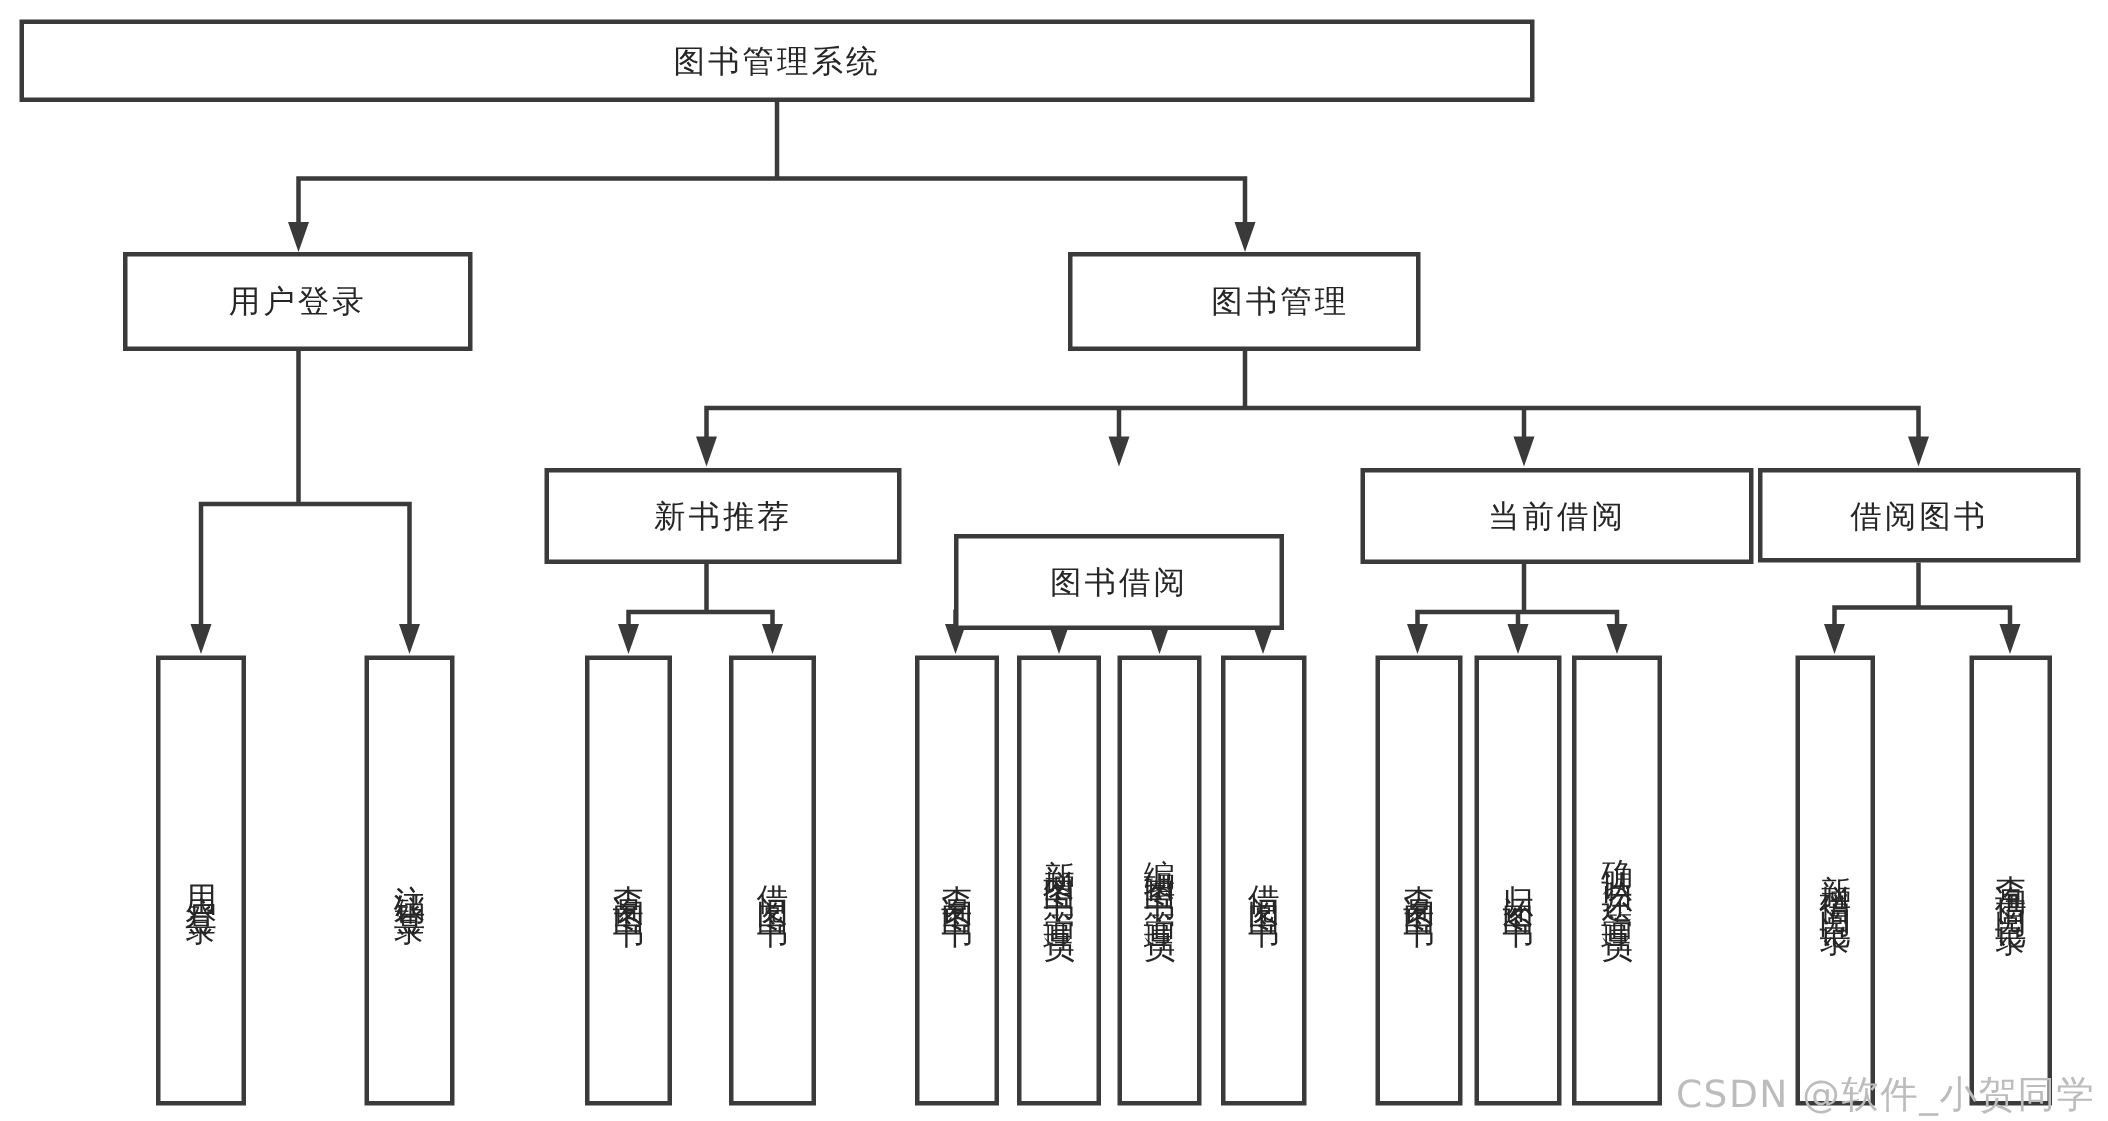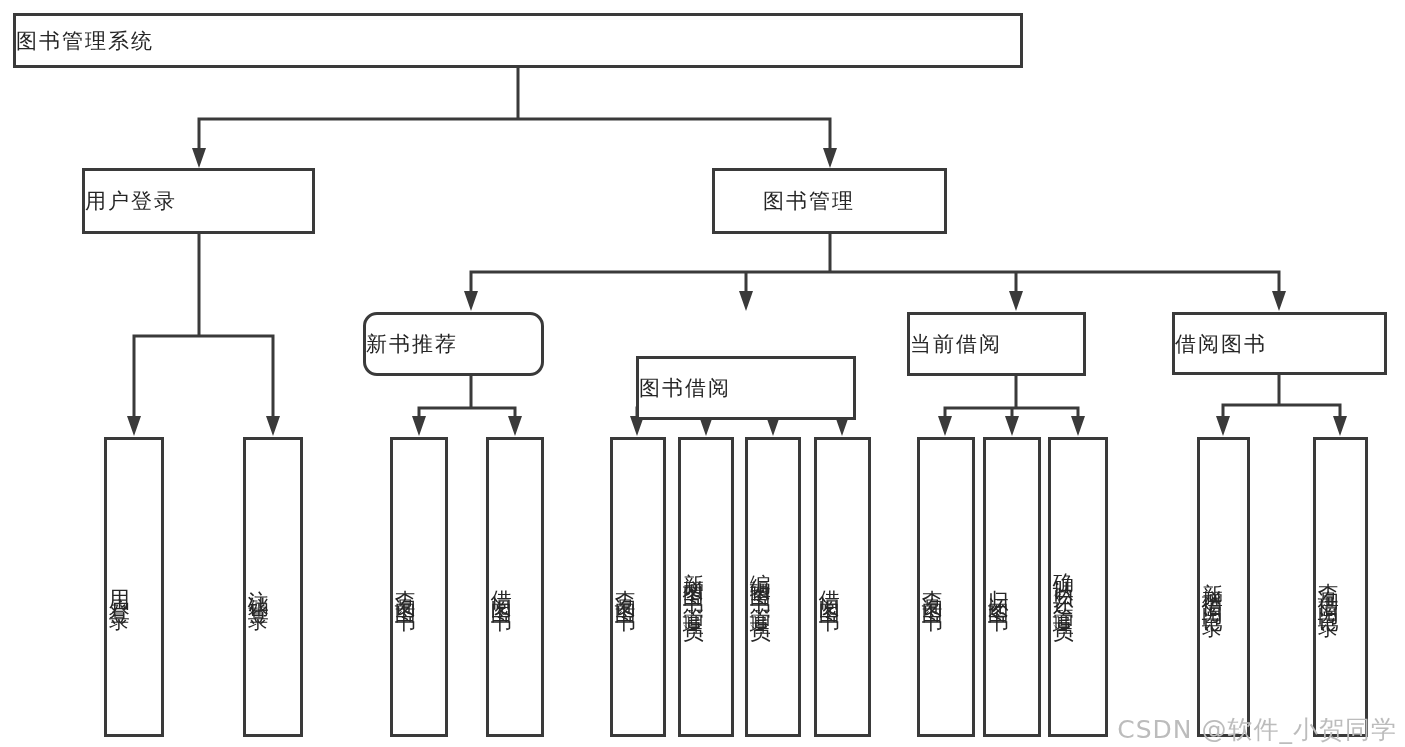--- a/index.html
+++ b/index.html
@@ -4,21 +4,21 @@
 <style>
   html,body{margin:0;padding:0;background:#ffffff;}
   .canvas{
     position:relative;width:1405px;height:747px;background:#ffffff;
     font-family:"DejaVu Sans",sans-serif;overflow:hidden;
   }
   svg.wires{position:absolute;left:0;top:0;z-index:1;}
   .box{
     position:absolute;box-sizing:border-box;z-index:2;
     border:3px solid #3a3a3a;background:#ffffff;
-    display:flex;align-items:center;justify-content:flex-start;
+    display:flex;align-items:center;justify-content:center;
     color:#262626;font-size:21px;letter-spacing:2px;white-space:nowrap;
   }
   .vbox .vtext{
     writing-mode:vertical-rl;text-orientation:mixed;
     letter-spacing:7px;line-height:1.15;white-space:nowrap;
   }
   .watermark{
     position:absolute;top:713px;right:8px;z-index:6;
     font-size:25px;letter-spacing:1px;color:#bcbcbc;white-space:nowrap;
   }
@@ -54,27 +54,27 @@
     <span>图书管理系统</span>
   </div>
 
   <div class="box" style="left:82px;top:168px;width:233px;height:66px;">
     <span>用户登录</span>
   </div>
   <div class="box" style="left:712px;top:168px;width:235px;height:66px;padding-left:48px;">
     <span>图书管理</span>
   </div>
 
-  <div class="box" style="left:363px;top:312px;width:181px;height:64px;border-radius:14px;">
+  <div class="box" style="left:363px;top:312px;width:238px;height:64px;">
     <span>新书推荐</span>
   </div>
   <div class="box" style="left:636px;top:312px;width:220px;height:64px;margin-top:44px;">
     <span>图书借阅</span>
   </div>
-  <div class="box" style="left:907px;top:312px;width:179px;height:64px;">
+  <div class="box" style="left:907px;top:312px;width:262px;height:64px;">
     <span>当前借阅</span>
   </div>
   <div class="box" style="left:1172px;top:312px;width:215px;height:63px;">
     <span>借阅图书</span>
   </div>
 
   <div class="box vbox" style="left:104px;top:437px;width:60px;height:300px;">
     <span class="vtext">用户登录</span>
   </div>
   <div class="box vbox" style="left:243px;top:437px;width:60px;height:300px;">

